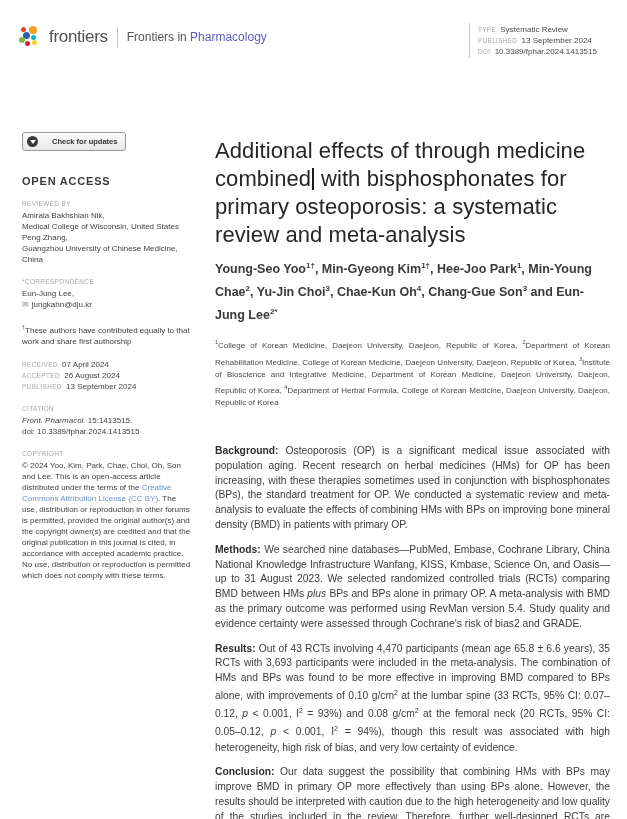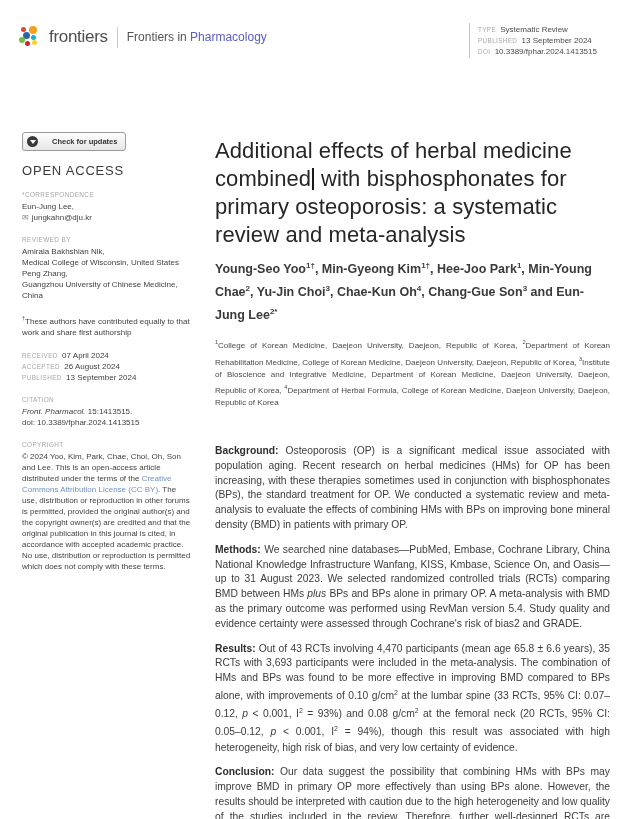--- a/index.html
+++ b/index.html
@@ -25,21 +25,21 @@
   .header-right{position:absolute;top:23px;left:469px;width:152px;border-left:1px solid #c4c4c4;padding:1px 0 1px 8px;}
   .meta-row{font-size:8px;line-height:11px;color:#4a4a4a;white-space:nowrap;}
   .meta-label{font-size:6.3px;color:#a6a6a6;letter-spacing:.4px;margin-right:2px;}
 
   
   .sidebar{position:absolute;top:132px;left:22px;width:170px;}
   .chk-btn{display:inline-flex;align-items:center;gap:14px;border:1px solid #9a9a9a;border-radius:3px;background:linear-gradient(#fdfdfd,#e7e7e7);padding:3px 8px 3px 4px;cursor:pointer;}
   .cm-circle{width:11px;height:11px;border-radius:50%;background:#3a3a3a;position:relative;flex:0 0 auto;}
   .cm-circle::after{content:"";position:absolute;left:2.5px;top:3.5px;border-left:3px solid transparent;border-right:3px solid transparent;border-top:4.5px solid #fff;}
   .chk-label{font-size:7.5px;color:#333;font-weight:bold;}
-  .open-access{margin-top:12px;font-size:13px;font-weight:normal;letter-spacing:.8px;color:#3a3a3a;}
+  .open-access{margin-top:24px;font-size:11px;font-weight:bold;letter-spacing:.8px;color:#3a3a3a;}
   .sb-section{margin-top:12px;}
   .sb-label{font-size:6.4px;color:#a6a6a6;letter-spacing:.4px;line-height:9px;margin-bottom:2px;}
   .sb-text{font-size:8px;color:#3f3f3f;line-height:11px;white-space:pre-line;}
   .sb-text sup{font-size:5.5px;}
   .email-row{display:flex;align-items:center;gap:3px;font-size:8px;line-height:11px;}
   .env-icon{font-size:8px;color:#8a8a8a;line-height:8px;}
   .email-link{color:#3f3f3f;text-decoration:none;cursor:pointer;}
   .date-row{font-size:8px;line-height:11px;color:#3f3f3f;}
   .date-row .sb-inline-label{font-size:6.4px;color:#a6a6a6;letter-spacing:.4px;margin-right:2px;}
   .cc-link{color:#6d91c4;text-decoration:none;cursor:pointer;}
@@ -98,34 +98,34 @@
   <div class="sidebar">
     <div class="chk-btn">
       <span class="cm-circle"></span>
       <span class="chk-label">Check for updates</span>
     </div>
 
     <div class="open-access">OPEN ACCESS</div>
 
 
     <div class="sb-section">
+      <div class="sb-label">REVIEWED BY</div>
+      <div class="sb-text">Amirala Bakhshian Nik,
+Medical College of Wisconsin, United States
+Peng Zhang,
+Guangzhou University of Chinese Medicine, China</div>
+    </div>
+
+    <div class="sb-section">
       <div class="sb-label">*CORRESPONDENCE</div>
       <div class="sb-text">Eun-Jung Lee,</div>
       <div class="email-row">
         <span class="env-icon">✉</span>
         <a class="email-link">jungkahn@dju.kr</a>
       </div>
-    </div>
-
-    <div class="sb-section">
-      <div class="sb-label">REVIEWED BY</div>
-      <div class="sb-text">Amirala Bakhshian Nik,
-Medical College of Wisconsin, United States
-Peng Zhang,
-Guangzhou University of Chinese Medicine, China</div>
     </div>
 
     <div class="sb-section">
       <div class="sb-text"><sup>†</sup><span>These authors have contributed equally to that work and share first authorship</span></div>
     </div>
 
     <div class="sb-section">
       <div class="date-row">
         <span class="sb-inline-label">RECEIVED</span>
         <span>07 April 2024</span>
@@ -146,21 +146,21 @@
 doi: 10.3389/fphar.2024.1413515</span></div>
     </div>
 
     <div class="sb-section">
       <div class="sb-label">COPYRIGHT</div>
       <div class="sb-text"><span>© 2024 Yoo, Kim, Park, Chae, Choi, Oh, Son and Lee. This is an open-access article distributed under the terms of the </span><a class="cc-link">Creative Commons Attribution License (CC BY)</a><span>. The use, distribution or reproduction in other forums is permitted, provided the original author(s) and the copyright owner(s) are credited and that the original publication in this journal is cited, in accordance with accepted academic practice. No use, distribution or reproduction is permitted which does not comply with these terms.</span></div>
     </div>
   </div>
 
   <div class="main">
-    <h1 class="title"><span>Additional effects of herbal medicine combined</span><span class="title-caret"></span><span> with bisphosphonates for primary osteoporosis: a systematic review and meta-analysis</span></h1>
+    <h1 class="title"><span>Additional effects of through medicine combined</span><span class="title-caret"></span><span> with bisphosphonates for primary osteoporosis: a systematic review and meta-analysis</span></h1>
 
     <div class="authors"><span>Young-Seo Yoo</span><sup>1†</sup><span>, Min-Gyeong Kim</span><sup>1†</sup><span>, Hee-Joo Park</span><sup>1</sup><span>, Min-Young Chae</span><sup>2</sup><span>, Yu-Jin Choi</span><sup>3</sup><span>, Chae-Kun Oh</span><sup>4</sup><span>, Chang-Gue Son</span><sup>3</sup><span> and Eun-Jung Lee</span><sup>2*</sup></div>
 
     <div class="affiliations"><sup>1</sup><span>College of Korean Medicine, Daejeon University, Daejeon, Republic of Korea, </span><sup>2</sup><span>Department of Korean Rehabilitation Medicine, College of Korean Medicine, Daejeon University, Daejeon, Republic of Korea, </span><sup>3</sup><span>Institute of Bioscience and Integrative Medicine, Department of Korean Medicine, Daejeon University, Daejeon, Republic of Korea, </span><sup>4</sup><span>Department of Herbal Formula, College of Korean Medicine, Daejeon University, Daejeon, Republic of Korea</span></div>
 
     <div class="abstract" id="abstract">
         <p class="abs-para"><b>Background:</b><span> Osteoporosis (OP) is a significant medical issue associated with population aging. Recent research on herbal medicines (HMs) for OP has been increasing, with these therapies sometimes used in conjunction with bisphosphonates (BPs), the standard treatment for OP. We conducted a systematic review and meta-analysis to evaluate the effects of combining HMs with BPs on improving bone mineral density (BMD) in patients with primary OP.</span></p>
         <p class="abs-para"><b>Methods:</b><span> We searched nine databases—PubMed, Embase, Cochrane Library, China National Knowledge Infrastructure Wanfang, KISS, Kmbase, Science On, and Oasis—up to 31 August 2023. We selected randomized controlled trials (RCTs) comparing BMD between HMs </span><i>plus</i><span> BPs and BPs alone in primary OP. A meta-analysis with BMD as the primary outcome was performed using RevMan version 5.4. Study quality and evidence certainty were assessed through Cochrane's risk of bias2 and GRADE.</span></p>
         <p class="abs-para"><b>Results:</b><span> Out of 43 RCTs involving 4,470 participants (mean age 65.8 ± 6.6 years), 35 RCTs with 3,693 participants were included in the meta-analysis. The combination of HMs and BPs was found to be more effective in improving BMD compared to BPs alone, with improvements of 0.10 g/cm</span><sup>2</sup><span> at the lumbar spine (33 RCTs, 95% CI: 0.07–0.12, </span><i>p</i><span> &lt; 0.001, I</span><sup>2</sup><span> = 93%) and 0.08 g/cm</span><sup>2</sup><span> at the femoral neck (20 RCTs, 95% CI: 0.05–0.12, </span><i>p</i><span> &lt; 0.001, I</span><sup>2</sup><span> = 94%), though this result was associated with high heterogeneity, high risk of bias, and very low certainty of evidence.</span></p>
         <p class="abs-para"><b>Conclusion:</b><span> Our data suggest the possibility that combining HMs with BPs may improve BMD in primary OP more effectively than using BPs alone. However, the results should be interpreted with caution due to the high heterogeneity and low quality of the studies included in the review. Therefore, further well-designed RCTs are needed to confirm these findings.</span></p>

